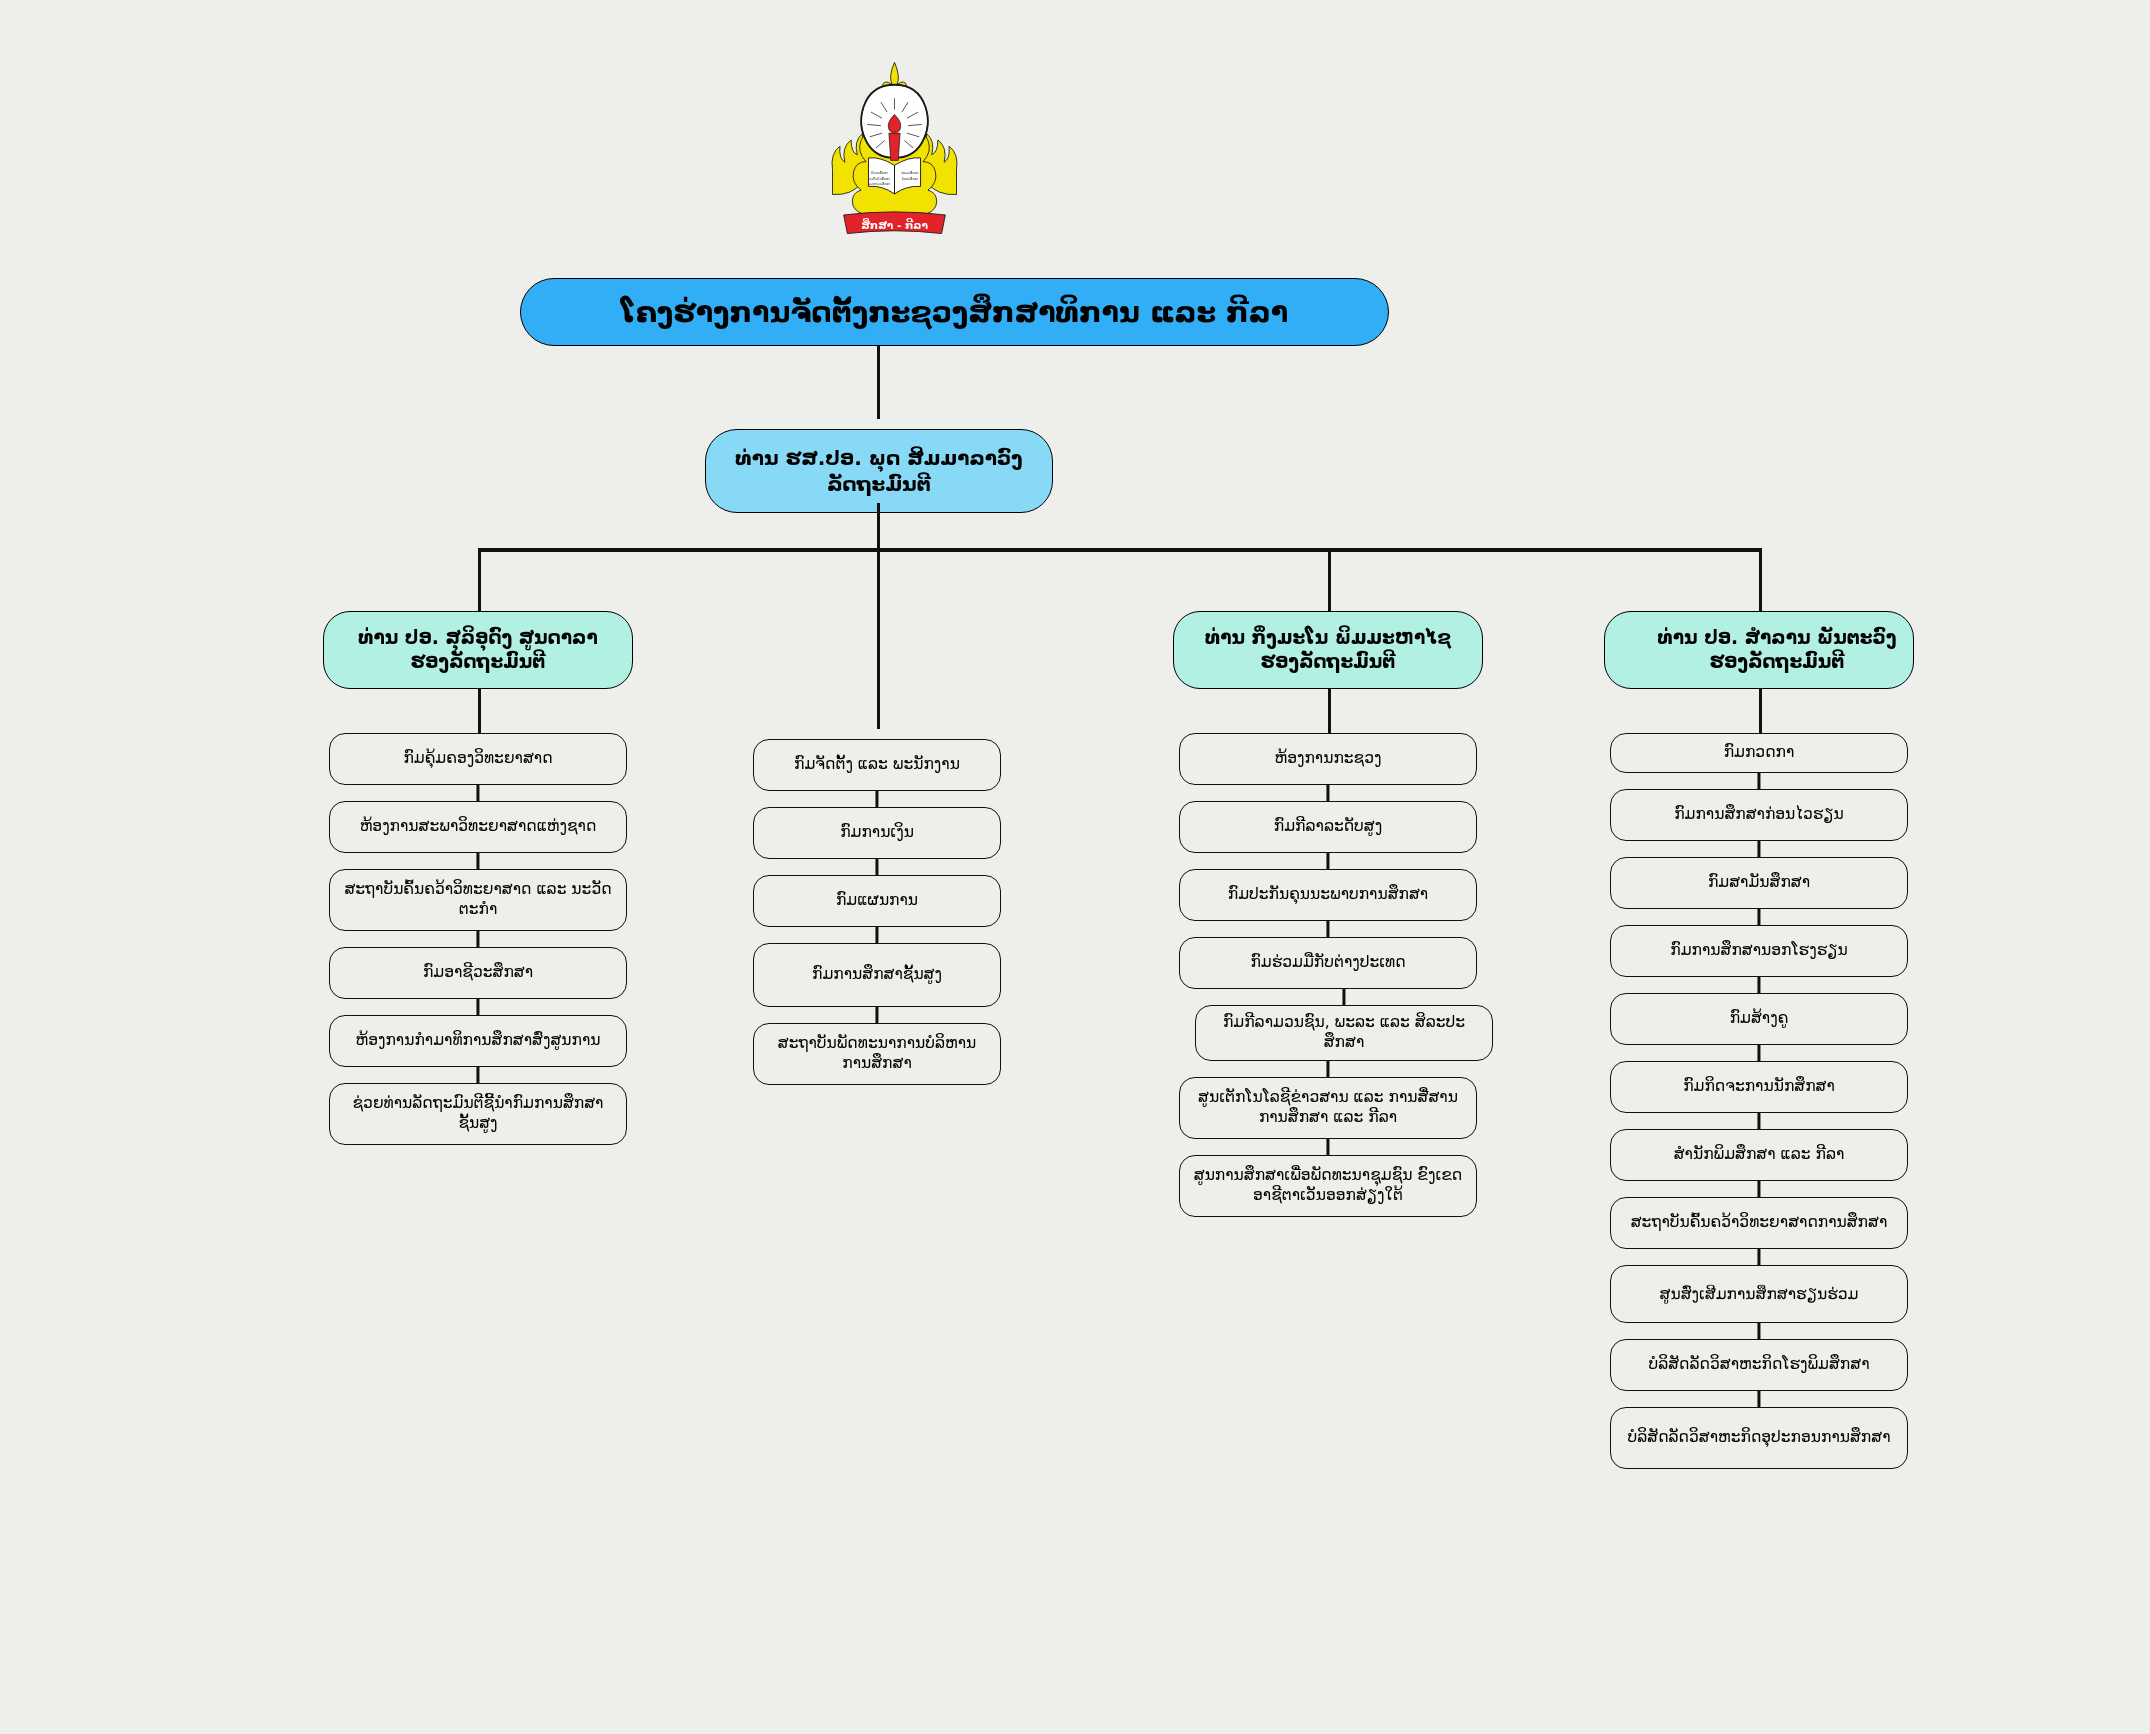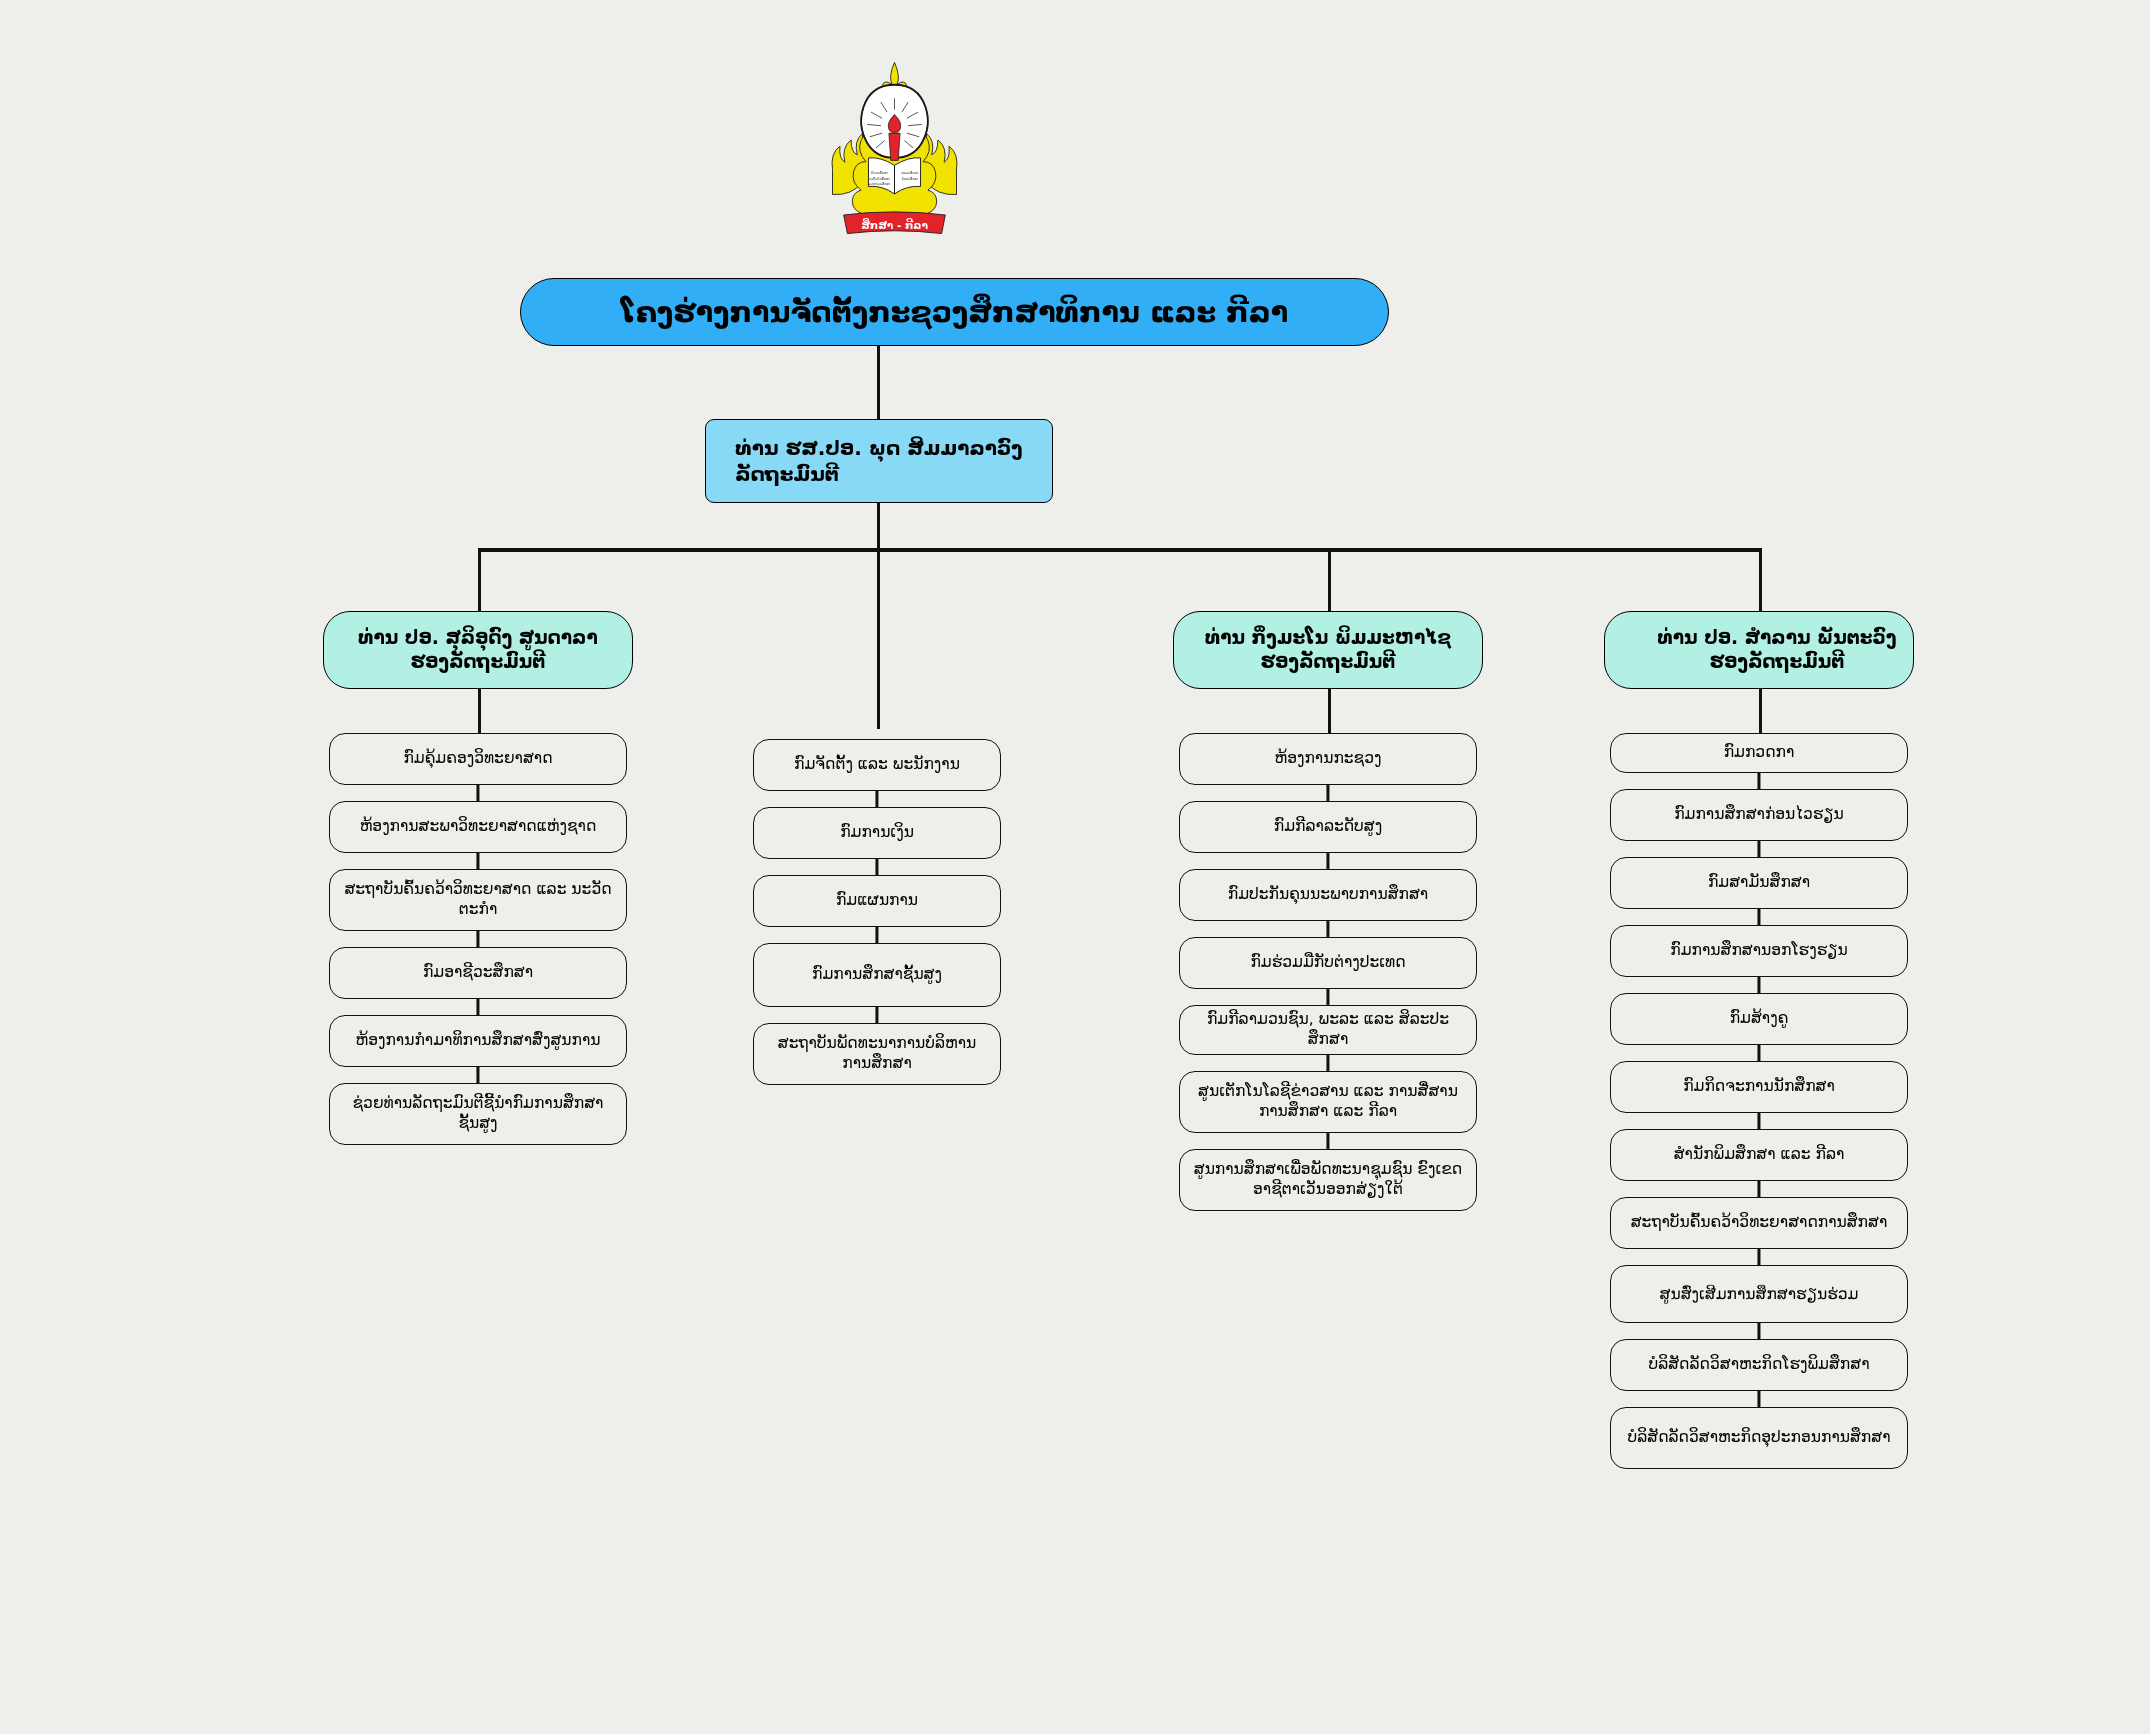--- a/index.html
+++ b/index.html
@@ -29,27 +29,27 @@
     display:flex; align-items:center; justify-content:center;
     text-align:center;
   }
   #title-bar .t{
     font-size:28.6px; font-weight:700; color:#000; line-height:1.15;
     padding:0 15px;
   }
 
   
   #minister-box{
-    position:absolute; left:705px; top:419px;
+    position:absolute; left:705px; top:429px;
     width:348px; height:84px;
     background:#87d9f5;
     border:1.9px solid #000;
-    border-radius:9px;
+    border-radius:32px;
     display:flex; align-items:center; justify-content:center;
-    text-align:left;
+    text-align:center;
   }
   #minister-box .t{
     font-size:20px; font-weight:700; color:#000; line-height:1.3; padding:0 11.2px;
   }
 
   
   .vline{ position:absolute; background:#111; width:3.1px; }
   .hline{ position:absolute; background:#111; height:3.7px; }
   .vline.thin{ width:2.5px; }
 
@@ -243,21 +243,21 @@
     </div>
   <div class="unit" style="height:52px;">
       <div class="t">ກົມກີລາລະດັບສູງ</div>
     </div>
   <div class="unit" style="height:52px;">
       <div class="t">ກົມປະກັນຄຸນນະພາບການສຶກສາ</div>
     </div>
   <div class="unit" style="height:52px;">
       <div class="t">ກົມຮ່ວມມືກັບຕ່າງປະເທດ</div>
     </div>
-  <div class="unit" style="height:50px;">
+  <div class="unit" style="height:56px;margin-left:16px;">
       <div class="t">ກົມກີລາມວນຊົນ, ພະລະ ແລະ ສິລະປະສຶກສາ</div>
     </div>
   <div class="unit" style="height:62px;">
       <div class="t">ສູນເຕັກໂນໂລຊີຂ່າວສານ ແລະ ການສື່ສານການສຶກສາ ແລະ ກີລາ</div>
     </div>
   <div class="unit" style="height:62px;">
       <div class="t">ສູນການສຶກສາເພື່ອພັດທະນາຊຸມຊົນ ຂົງເຂດອາຊີຕາເວັນອອກສ່ຽງໃຕ້</div>
     </div>
 </div>
 

